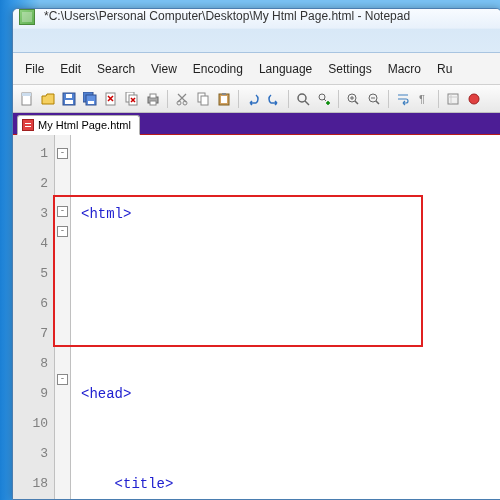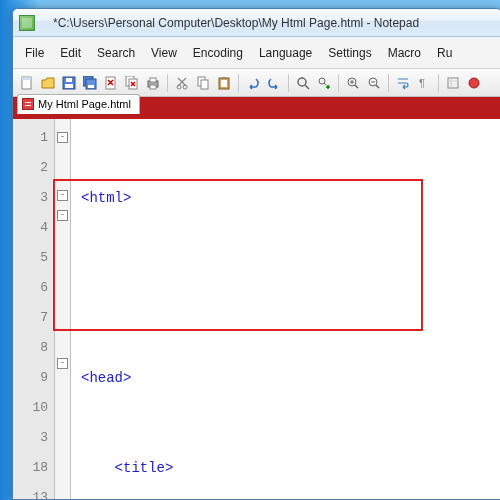--- a/index.html
+++ b/index.html
@@ -15,27 +15,27 @@
     margin: 8px 0 0 12px;
     width: 490px;
     height: 492px;
     background: #f0f0f0;
     border: 1px solid #4a7db0;
     border-radius: 6px 6px 0 0;
     box-shadow: 0 0 8px rgba(0,0,0,0.3);
     overflow: hidden;
   }
   .titlebar {
-    height: 28px;
+    height: 44px;
     background: linear-gradient(to bottom, #f8fbff 0%, #e8f1fb 45%, #d8e8f7 46%, #dcebf8 100%);
     border-bottom: 1px solid #a8c4e0;
     display: flex;
-    align-items: center;
+    align-items: flex-start;
     padding: 0 6px;
-    gap: 18px;
+    gap: 9px;
   }
   .app-icon {
     width: 16px; height: 16px;
     background: linear-gradient(135deg, #8ed080 0%, #5fb050 100%);
     border: 1px solid #4a8a3a;
     position: relative;
   }
   .app-icon::after {
     content: ""; position: absolute; left: 2px; top: 2px; right: 2px; bottom: 2px;
     background: #fff; opacity: 0.3;
@@ -61,24 +61,24 @@
   }
   .tb-btn {
     width: 20px; height: 20px;
     display: flex; align-items: center; justify-content: center;
     border-radius: 2px;
   }
   .tb-sep { width: 1px; height: 18px; background: #c8c8c8; margin: 0 3px; }
   .ico { width: 14px; height: 14px; display: block; }
   .tabbar {
     height: 22px;
-    background: #b91c1c;
-    border-bottom: 6px solid #b91c1c;
-    display: flex;
-    align-items: flex-end;
+    background: #4c1d95;
+    border-bottom: 1px solid #b91c1c;
+    display: flex;
+    align-items: center;
     padding: 0 4px;
   }
   .tab {
     height: 20px;
     background: #fff;
     border: 1px solid #b0b0b0;
     border-bottom: 1px solid #fff;
     border-radius: 3px 3px 0 0;
     display: flex; align-items: center;
     padding: 0 8px 0 4px;

